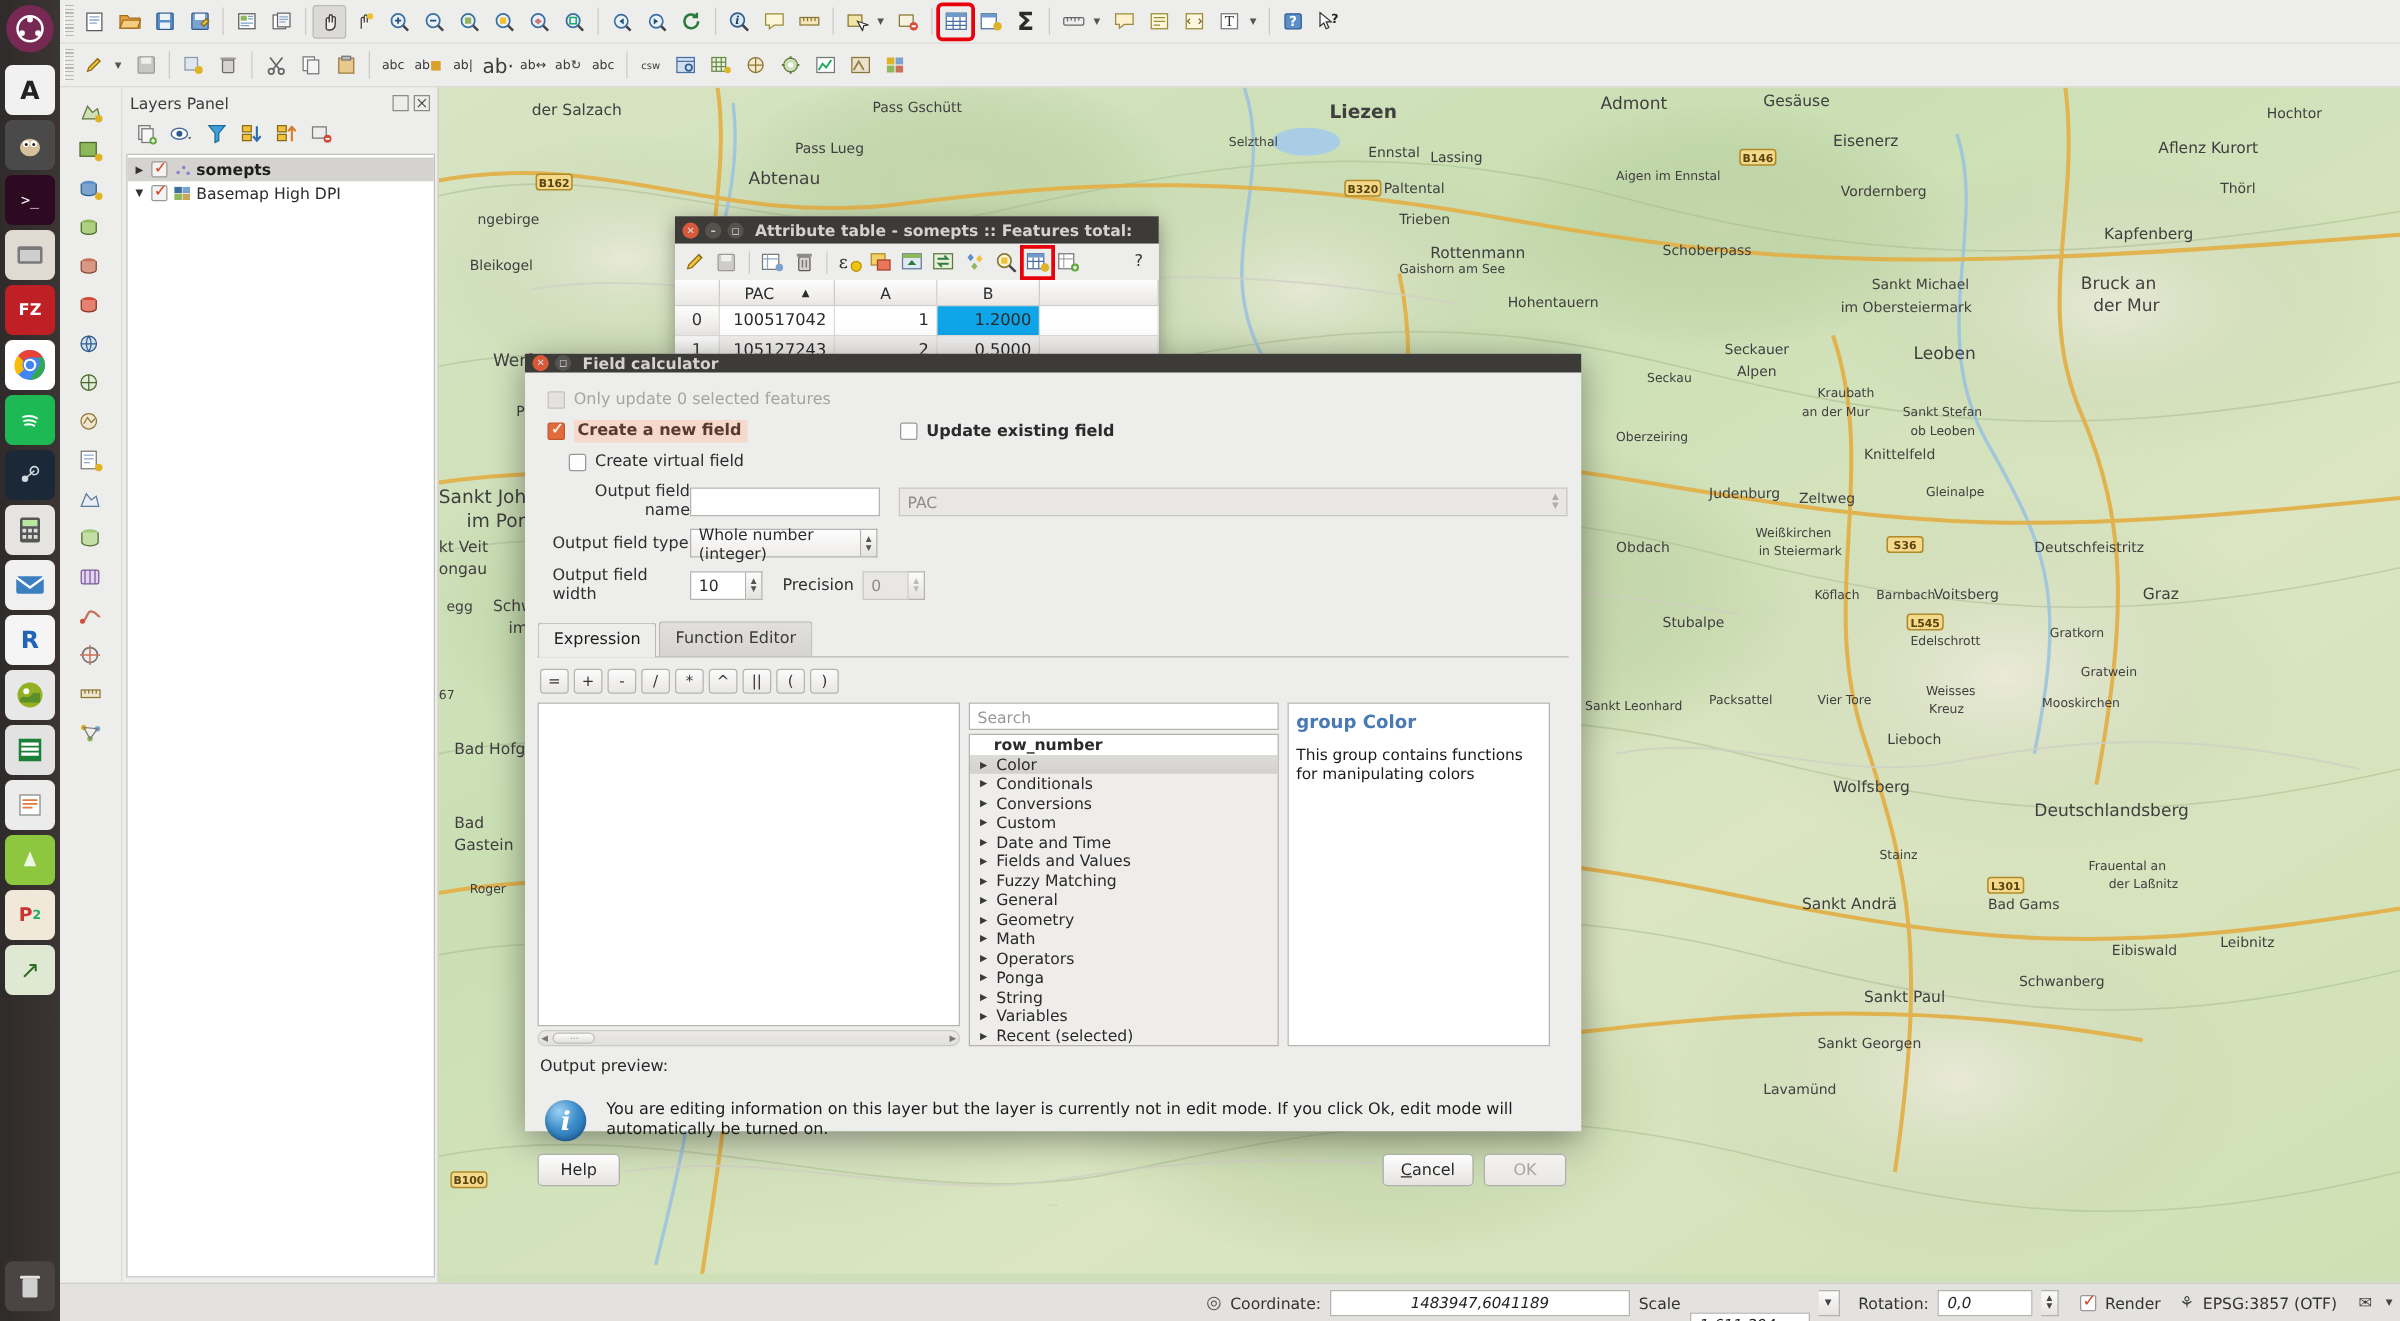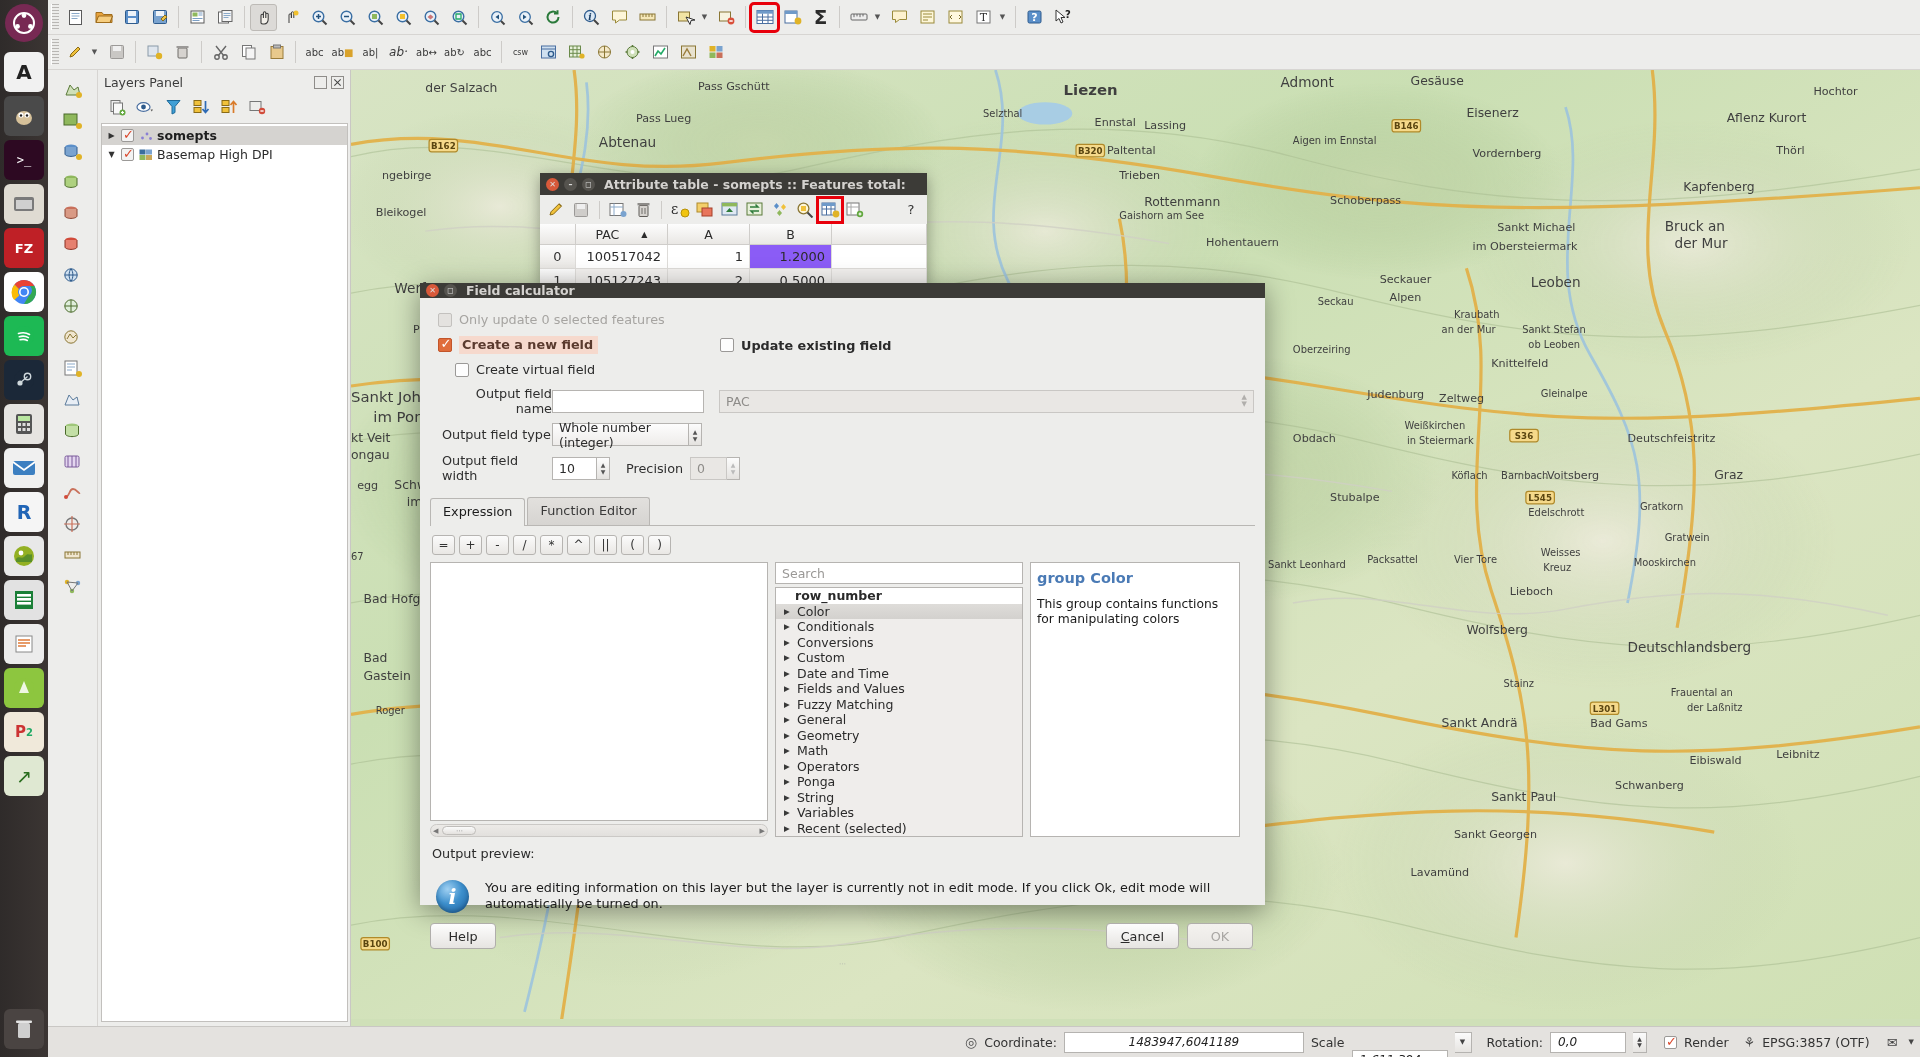--- a/index.html
+++ b/index.html
@@ -155,21 +155,21 @@
     font-size: 12.5px;
   }
   .ag-row { display: flex; height: 24px; }
   .ag-row div {
     border-right: 1px solid #dedcd9; border-bottom: 1px solid #dedcd9;
     display: flex; align-items: center; padding: 0 6px; font-size: 13px;
   }
   .c-idx { width: 36px; justify-content: center !important; background:linear-gradient(#fcfcfc,#e9e7e4); color:#333;}
   .c-pac { width: 92px; justify-content: flex-end !important; background: #fff;}
   .c-a   { width: 82px; justify-content: flex-end !important; background: #fff;}
-  .c-b   { width: 82px; justify-content: flex-end !important; background: #8b5cf6;}
+  .c-b   { width: 82px; justify-content: flex-end !important; background: #0ea5e9;}
   .c-pad { flex: 1; background: #fff; }
   .ag-row.alt .c-pac, .ag-row.alt .c-a, .ag-row.alt .c-b, .ag-row.alt .c-pad { background:#f2f0ee; }
 
   
   #fcalc {
     position: absolute; left: 372px; top: 213px; width: 845px; height: 622px;
     background: #ededeb; box-shadow: 0 6px 26px rgba(0,0,0,.4);
     display: flex; flex-direction: column;
   }
   #fcalc .win-title { background: #3c3b37; }
@@ -653,21 +653,21 @@
       <div class="tbtn">
         <svg width="16" height="16" viewBox="0 0 16 16">
             <rect x="2" y="2.5" width="12" height="12" fill="#e8c98c" stroke="#9a7c3a"></rect>
             <rect x="4.5" y="1" width="7" height="3" fill="#bbb" stroke="#777"></rect>
           </svg>
       </div>
       <div class="sep"></div>
       <div class="tbtn" style="font-size:10px;color:#3a3a3a;">abc</div>
       <div class="tbtn" style="font-size:10px;color:#3a3a3a;">ab<span style="color:#d9a22a;">■</span></div>
       <div class="tbtn" style="font-size:10px;color:#3a3a3a;">ab|</div>
-      <div class="tbtn" style="font-size:12px;color:#3a3a3a;font-style:italic;">ab·</div>
+      <div class="tbtn" style="font-size:16px;color:#3a3a3a;">ab·</div>
       <div class="tbtn" style="font-size:10px;color:#3a3a3a;">ab↔</div>
       <div class="tbtn" style="font-size:10px;color:#3a3a3a;">ab↻</div>
       <div class="tbtn" style="font-size:10px;color:#3a3a3a;">abc</div>
       <div class="sep"></div>
       <div class="tbtn" style="font-size:8px;color:#3a3a3a;">csw</div>
       <div class="tbtn">
         <svg width="17" height="16" viewBox="0 0 17 16">
             <rect x="1.5" y="2" width="14" height="12" fill="#cfe0f0" stroke="#4a6fa0"></rect>
             <path d="M1.5 5h14" stroke="#4a6fa0"></path>
             <circle cx="11" cy="10" r="2.6" fill="none" stroke="#2e5b8c" stroke-width="1.4"></circle>

